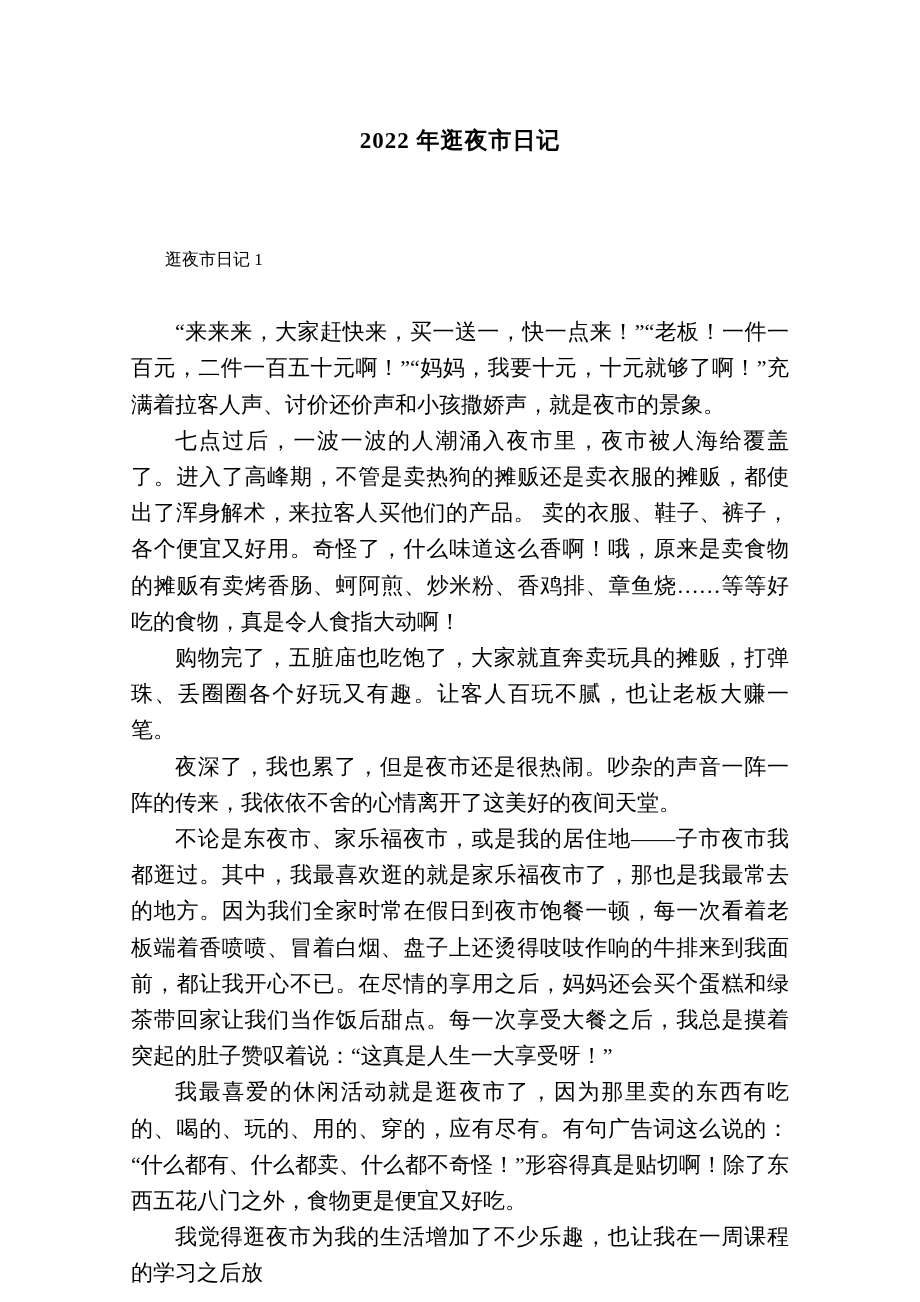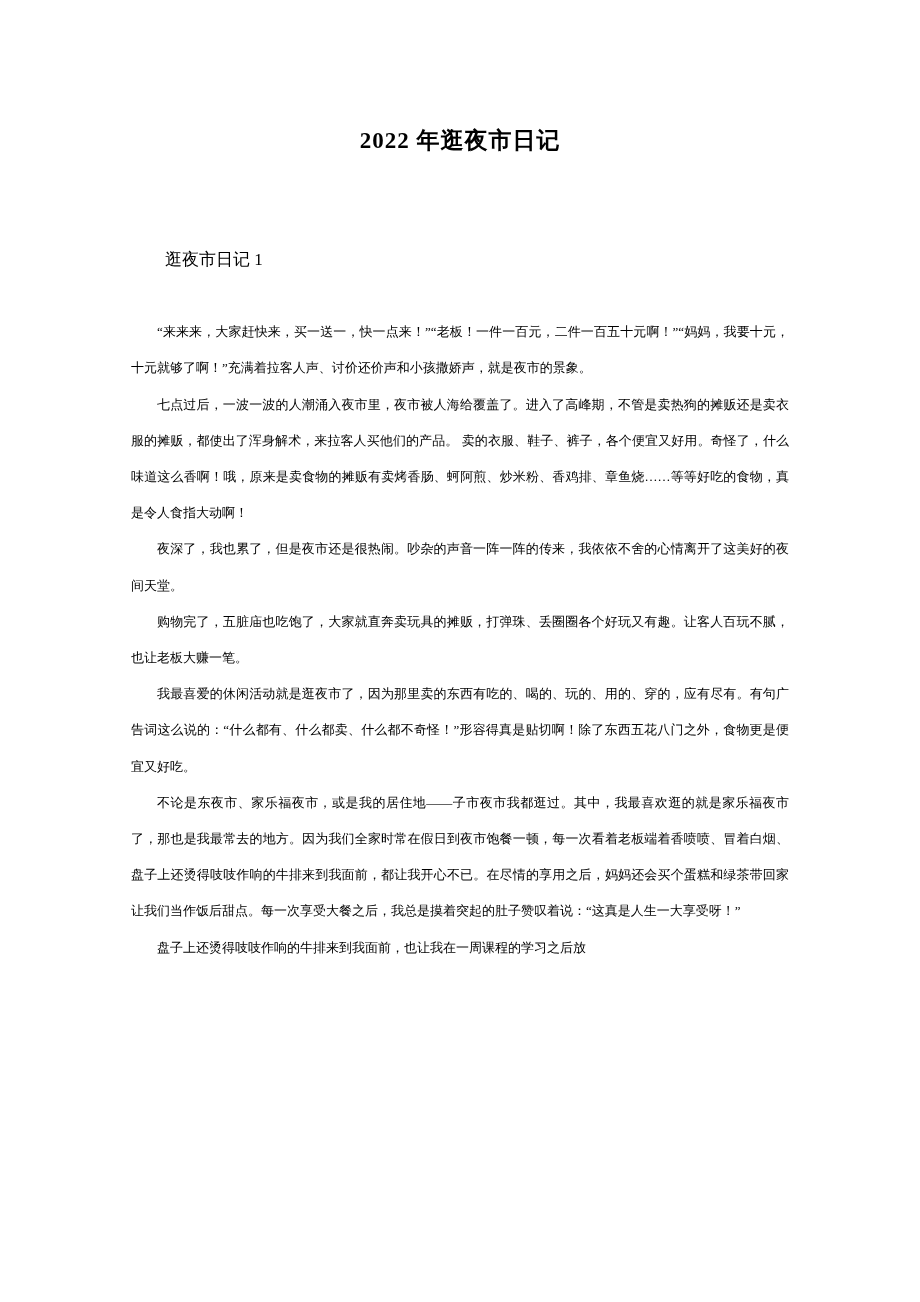--- a/index.html
+++ b/index.html
@@ -28,42 +28,42 @@
     letter-spacing: 1px;
   }
   .section-heading {
     font-size: 17px;
     line-height: 36.2px;
     margin: 0 0 36px 0;
     text-indent: 2em;
     font-weight: normal;
   }
   .para {
-    font-size: 13px;
+    font-size: 22px;
     line-height: 36.2px;
     margin: 0;
     text-indent: 2em;
     text-align: justify;
     word-break: break-all;
   }
 </style>
 </head>
 <body>
 
 <div class="page">
 
   <h1 class="doc-title">2022 年逛夜市日记</h1>
 
   <section>
     <p class="section-heading">逛夜市日记 1</p>
     <p class="para">“来来来，大家赶快来，买一送一，快一点来！”“老板！一件一百元，二件一百五十元啊！”“妈妈，我要十元，十元就够了啊！”充满着拉客人声、讨价还价声和小孩撒娇声，就是夜市的景象。</p>
     <p class="para">七点过后，一波一波的人潮涌入夜市里，夜市被人海给覆盖了。进入了高峰期，不管是卖热狗的摊贩还是卖衣服的摊贩，都使出了浑身解术，来拉客人买他们的产品。 卖的衣服、鞋子、裤子，各个便宜又好用。奇怪了，什么味道这么香啊！哦，原来是卖食物的摊贩有卖烤香肠、蚵阿煎、炒米粉、香鸡排、章鱼烧……等等好吃的食物，真是令人食指大动啊！</p>
+    <p class="para">购物完了，五脏庙也吃饱了，大家就直奔卖玩具的摊贩，打弹珠、丢圈圈各个好玩又有趣。让客人百玩不腻，也让老板大赚一笔。</p>
     <p class="para">夜深了，我也累了，但是夜市还是很热闹。吵杂的声音一阵一阵的传来，我依依不舍的心情离开了这美好的夜间天堂。</p>
-    <p class="para">购物完了，五脏庙也吃饱了，大家就直奔卖玩具的摊贩，打弹珠、丢圈圈各个好玩又有趣。让客人百玩不腻，也让老板大赚一笔。</p>
   </section>
 
   <section>
+    <p class="para">不论是东夜市、家乐福夜市，或是我的居住地——子市夜市我都逛过。其中，我最喜欢逛的就是家乐福夜市了，那也是我最常去的地方。因为我们全家时常在假日到夜市饱餐一顿，每一次看着老板端着香喷喷、冒着白烟、盘子上还烫得吱吱作响的牛排来到我面前，都让我开心不已。在尽情的享用之后，妈妈还会买个蛋糕和绿茶带回家让我们当作饭后甜点。每一次享受大餐之后，我总是摸着突起的肚子赞叹着说：“这真是人生一大享受呀！”</p>
     <p class="para">我最喜爱的休闲活动就是逛夜市了，因为那里卖的东西有吃的、喝的、玩的、用的、穿的，应有尽有。有句广告词这么说的：“什么都有、什么都卖、什么都不奇怪！”形容得真是贴切啊！除了东西五花八门之外，食物更是便宜又好吃。</p>
-    <p class="para">不论是东夜市、家乐福夜市，或是我的居住地——子市夜市我都逛过。其中，我最喜欢逛的就是家乐福夜市了，那也是我最常去的地方。因为我们全家时常在假日到夜市饱餐一顿，每一次看着老板端着香喷喷、冒着白烟、盘子上还烫得吱吱作响的牛排来到我面前，都让我开心不已。在尽情的享用之后，妈妈还会买个蛋糕和绿茶带回家让我们当作饭后甜点。每一次享受大餐之后，我总是摸着突起的肚子赞叹着说：“这真是人生一大享受呀！”</p>
-    <p class="para">盘子上还烫得吱吱作响的牛排来到我面前，也让我在一周课程的学习之后放</p>
+    <p class="para">我觉得逛夜市为我的生活增加了不少乐趣，也让我在一周课程的学习之后放</p>
   </section>
 
 </div>
 
 </body></html>

